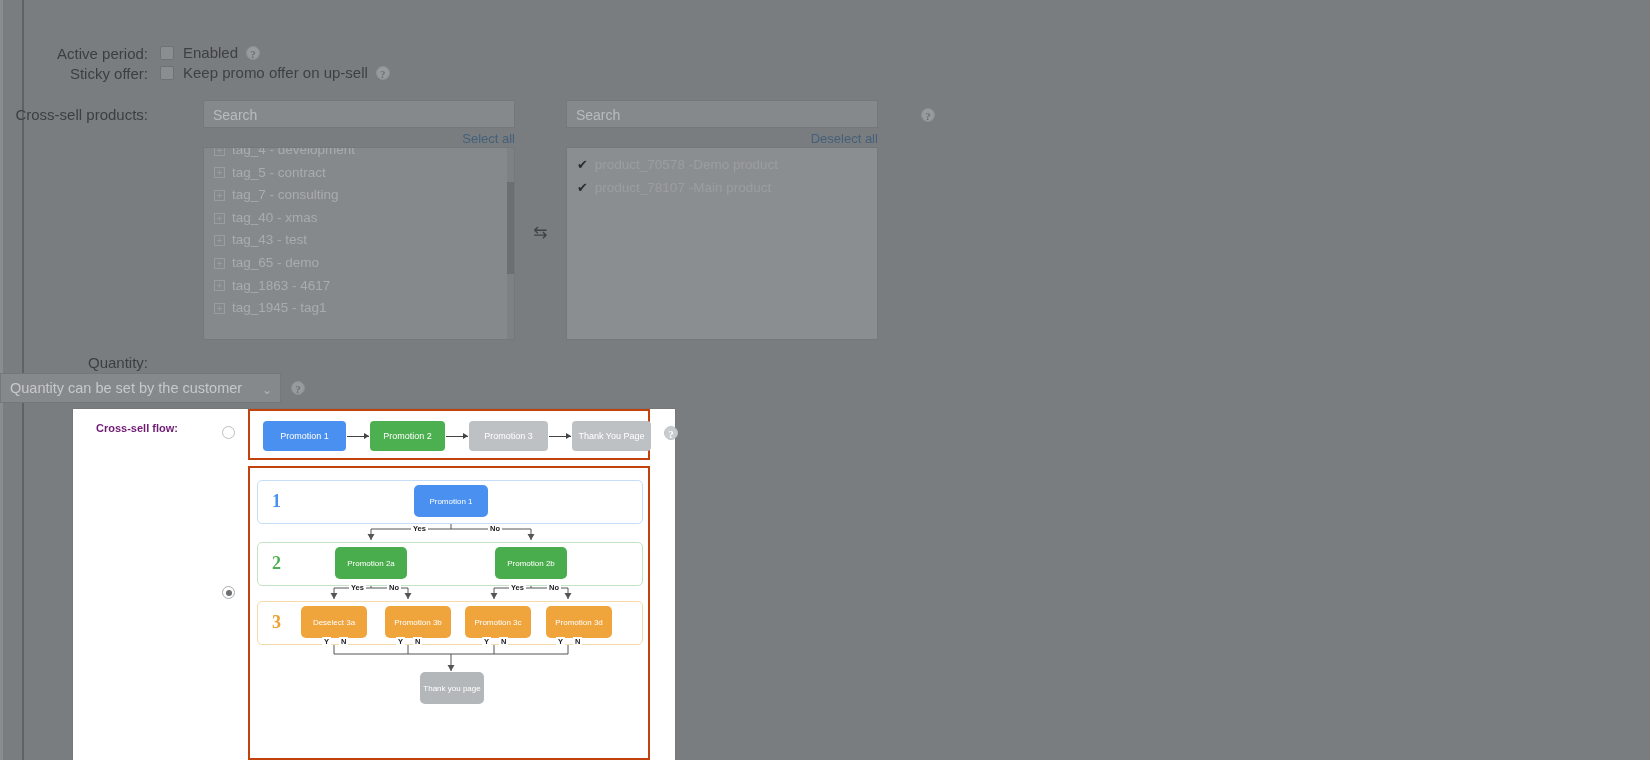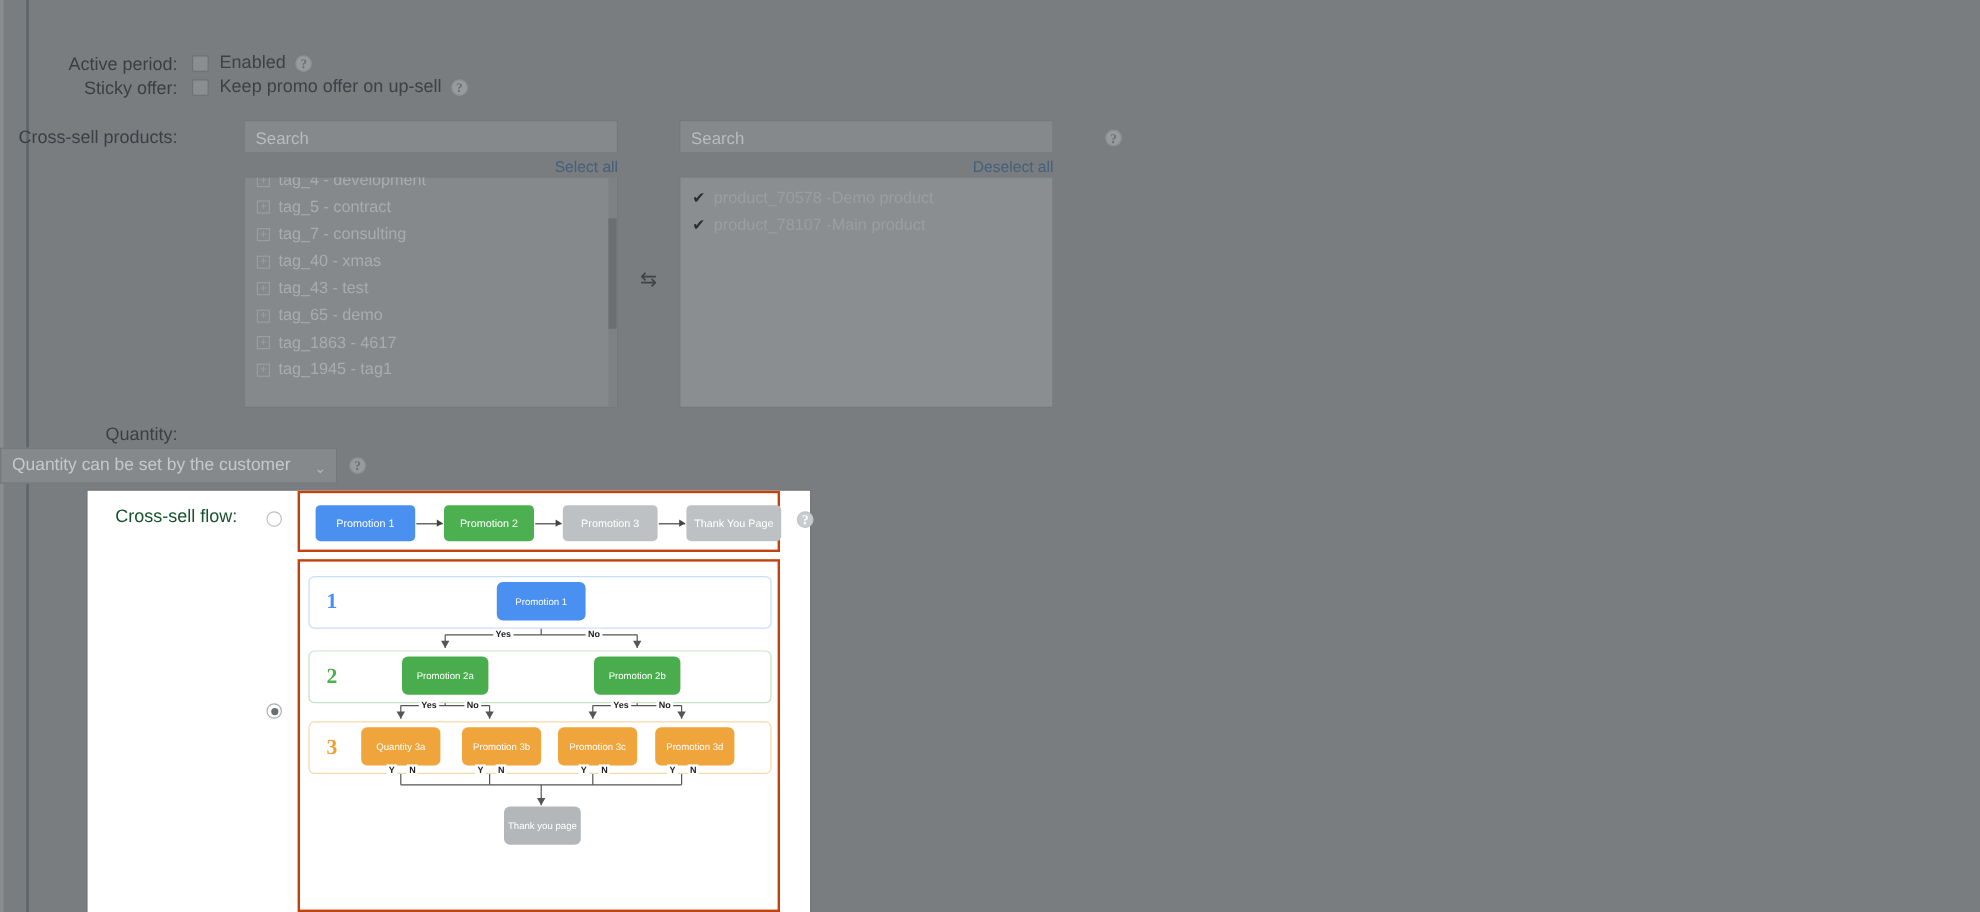--- a/index.html
+++ b/index.html
@@ -112,21 +112,21 @@
 
   
   #overlay {
     position: absolute; left: 73px; top: 409px;
     width: 602px; height: 351px;
     background: #ffffff;
     box-shadow: 0 0 0 1px rgba(0,0,0,0.04);
   }
   .ov-label {
     position: absolute; left: 23px; top: 13px;
-    font-size: 15px; color: #14532d;
+    font-size: 11px; color: #701a75; font-weight: bold;
   }
   .radio {
     width: 13px; height: 13px; border-radius: 50%;
     border: 1px solid #bcbfc1; background: #fff;
     display: inline-block; position: absolute;
   }
   .radio.checked { border-color: #a9acae; }
   .radio.checked::after {
     content: ""; position: absolute; left: 2.5px; top: 2.5px;
     width: 6px; height: 6px; border-radius: 50%; background: #6b6f72;
@@ -374,21 +374,21 @@
       </div>
       <div class="lane" id="lane3">
         <span class="lane-num" id="num3">3</span>
       </div>
 
       <div class="tnode t-blue" style="left:164px; top:17px; width:74px;">Promotion 1</div>
 
       <div class="tnode t-green" style="left:85px; top:79px; width:72px;">Promotion 2a</div>
       <div class="tnode t-green" style="left:245px; top:79px; width:72px;">Promotion 2b</div>
 
-      <div class="tnode t-orange" style="left:51px; top:138px; width:66px;">Quantity 3a</div>
+      <div class="tnode t-orange" style="left:51px; top:138px; width:66px;">Deselect 3a</div>
       <div class="tnode t-orange" style="left:135px; top:138px; width:66px;">Promotion 3b</div>
       <div class="tnode t-orange" style="left:215px; top:138px; width:66px;">Promotion 3c</div>
       <div class="tnode t-orange" style="left:296px; top:138px; width:66px;">Promotion 3d</div>
 
       <div class="tnode t-gray" style="left:170px; top:204px; width:64px;">Thank you page</div>
 
       <div class="edgelbl" style="left:161px; top:56px;">Yes</div>
       <div class="edgelbl" style="left:238px; top:56px;">No</div>
 
       <div class="edgelbl" style="left:99px; top:115px;">Yes</div>

